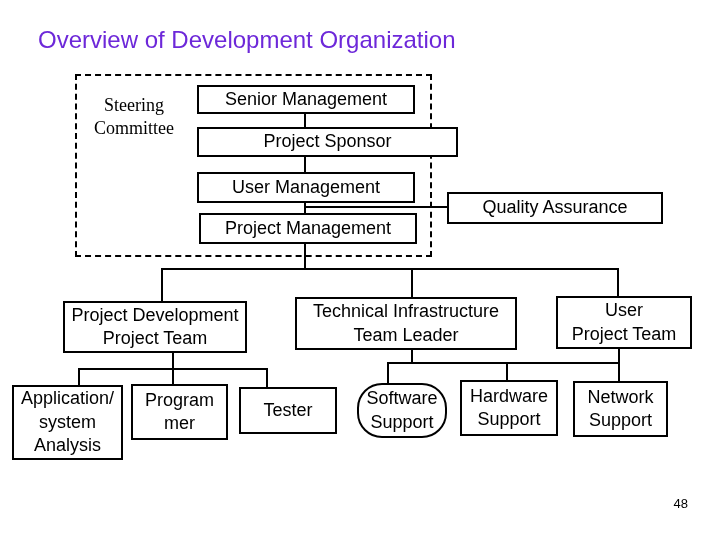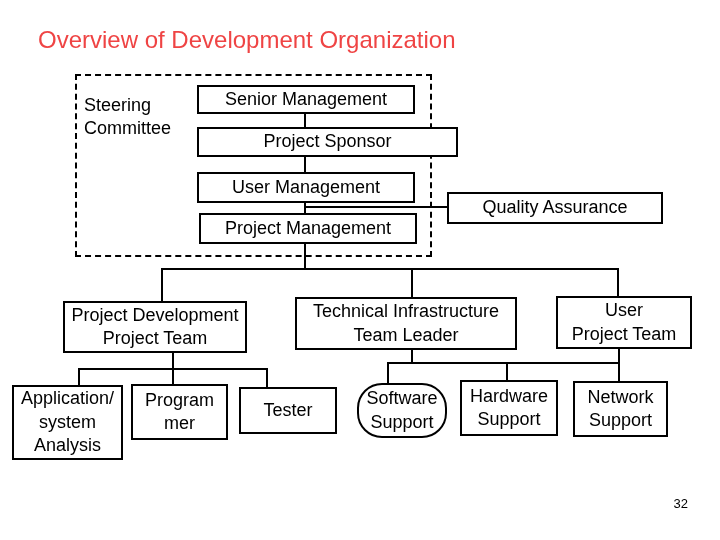--- a/index.html
+++ b/index.html
@@ -14,42 +14,43 @@
     height: 540px;
     background: #ffffff;
     overflow: hidden;
   }
   .title {
     position: absolute;
     left: 38px;
     top: 26px;
     font-size: 24px;
     line-height: 1.15;
-    color: #ef4444;
+    color: #6d28d9;
     white-space: nowrap;
   }
   .group-box {
     position: absolute;
     left: 75px;
     top: 74px;
     width: 357px;
     height: 183px;
     border: 2px dashed #000000;
     box-sizing: border-box;
     background: transparent;
   }
   .group-label {
     position: absolute;
     left: 84px;
     top: 94px;
     width: 100px;
-    text-align: left;
+    text-align: center;
     font-size: 18px;
     line-height: 1.3;
     white-space: pre-line;
+    font-family: Liberation Serif, serif;
   }
   .line {
     position: absolute;
     background: #000000;
   }
   .node {
     position: absolute;
     border: 2px solid #000000;
     background: #ffffff;
     box-sizing: border-box;
@@ -119,15 +120,15 @@
   <div class="node" style="left:131px; top:384px; width:97px; height:56px;">Program
 mer</div>
   <div class="node" style="left:239px; top:387px; width:98px; height:47px;">Tester</div>
   <div class="node" style="left:357px; top:383px; width:90px; height:55px;border-radius:25px;">Software
 Support</div>
   <div class="node" style="left:460px; top:380px; width:98px; height:56px;">Hardware
 Support</div>
   <div class="node" style="left:573px; top:381px; width:95px; height:56px;">Network
 Support</div>
 
-  <div class="page-number">32</div>
+  <div class="page-number">48</div>
 
 </div>
 
 </body></html>

